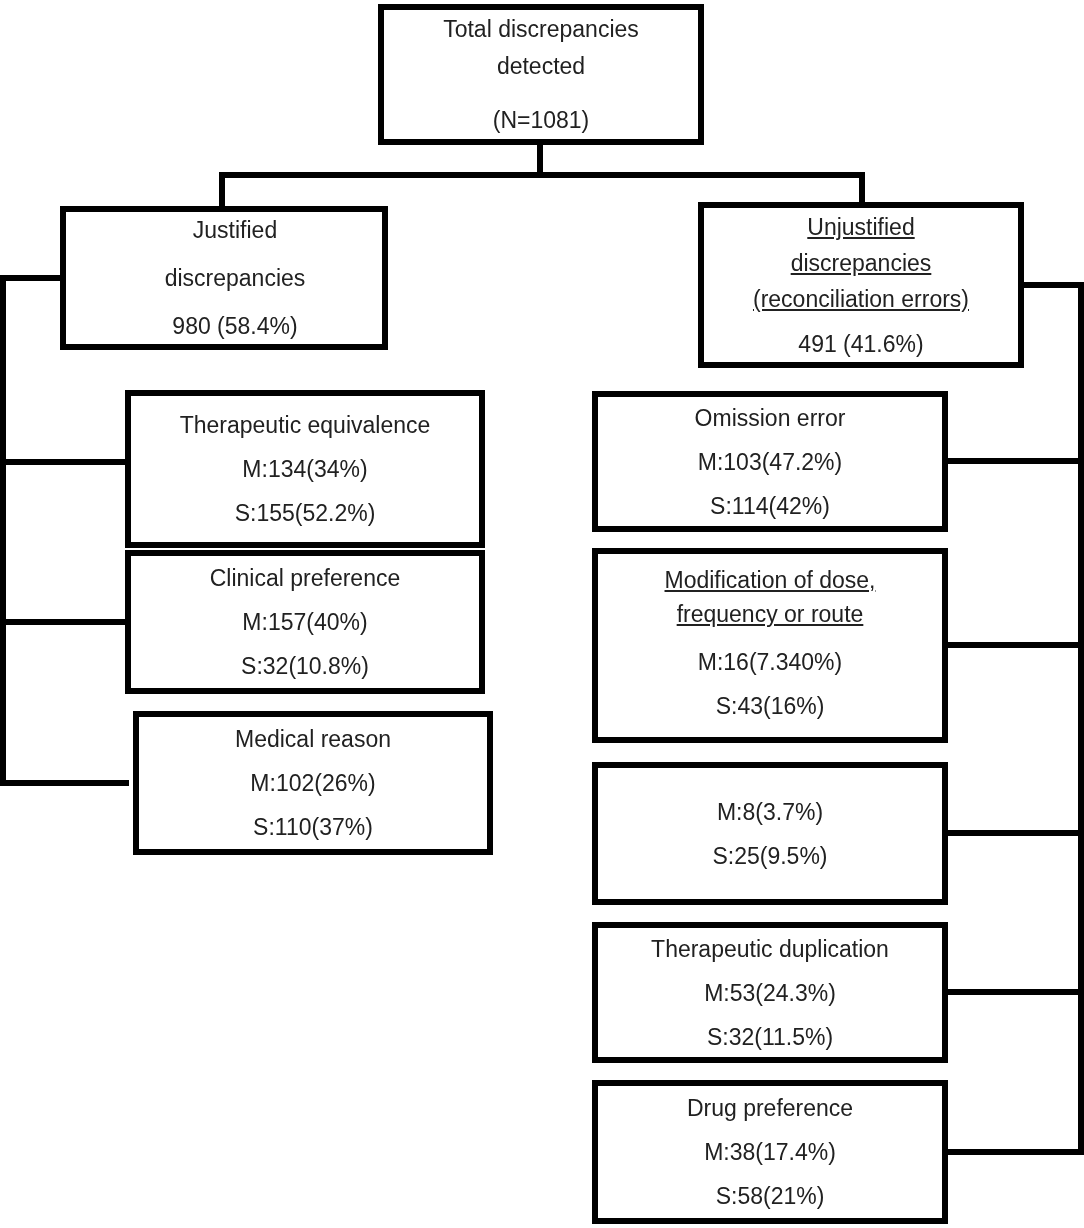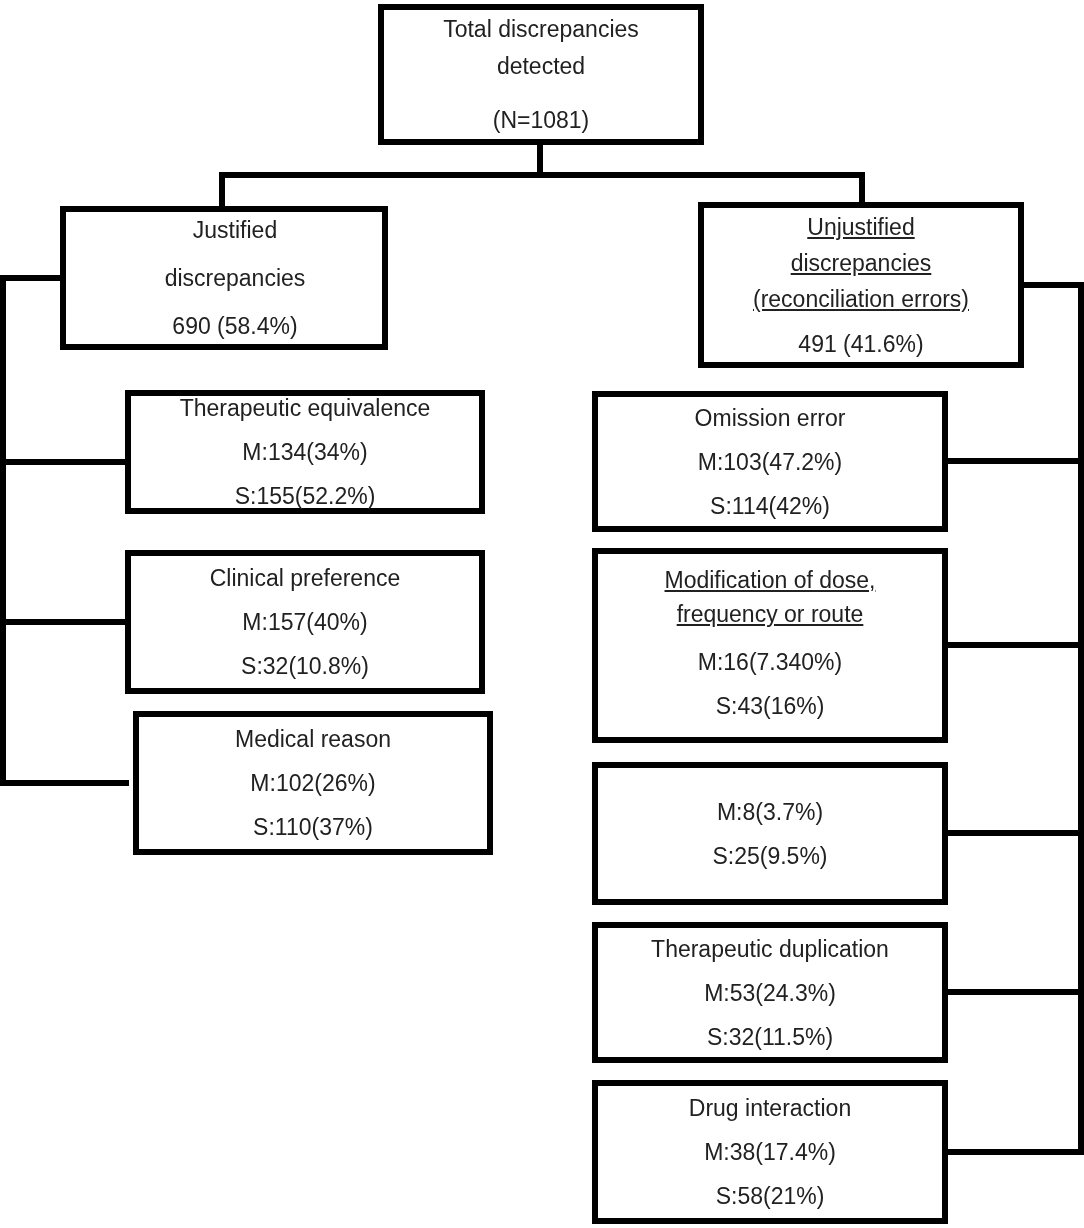--- a/index.html
+++ b/index.html
@@ -71,31 +71,31 @@
 
   <div class="box total" style="left:378px; top:4px; width:326px; height:141px;">
     <div class="tline">Total discrepancies</div>
     <div class="tline">detected</div>
     <div class="value">(N=1081)</div>
   </div>
 
   <div class="box justified" style="left:60px; top:206px; width:328px; height:144px;padding-left:22px;">
     <div class="row">Justified</div>
     <div class="row">discrepancies</div>
-    <div class="row">690 (58.4%)</div>
+    <div class="row">980 (58.4%)</div>
   </div>
 
   <div class="box unjustified" style="left:698px; top:202px; width:326px; height:166px;">
     <div class="tline">Unjustified</div>
     <div class="tline">discrepancies</div>
     <div class="tline">(reconciliation errors)</div>
     <div class="value">491 (41.6%)</div>
   </div>
 
-  <div class="box" style="left:125px; top:390px; width:360px; height:124px;">
+  <div class="box" style="left:125px; top:390px; width:360px; height:158px;">
     <div class="row">Therapeutic equivalence</div>
     <div class="row">M:134(34%)</div>
     <div class="row">S:155(52.2%)</div>
   </div>
 
   <div class="box" style="left:125px; top:550px; width:360px; height:144px;">
     <div class="row">Clinical preference</div>
     <div class="row">M:157(40%)</div>
     <div class="row">S:32(10.8%)</div>
   </div>
@@ -124,18 +124,18 @@
     <div class="row">S:25(9.5%)</div>
   </div>
 
   <div class="box" style="left:592px; top:922px; width:356px; height:141px;">
     <div class="row">Therapeutic duplication</div>
     <div class="row">M:53(24.3%)</div>
     <div class="row">S:32(11.5%)</div>
   </div>
 
   <div class="box" style="left:592px; top:1080px; width:356px; height:144px;">
-    <div class="row">Drug interaction</div>
+    <div class="row">Drug preference</div>
     <div class="row">M:38(17.4%)</div>
     <div class="row">S:58(21%)</div>
   </div>
 
 </div>
 
 </body></html>

